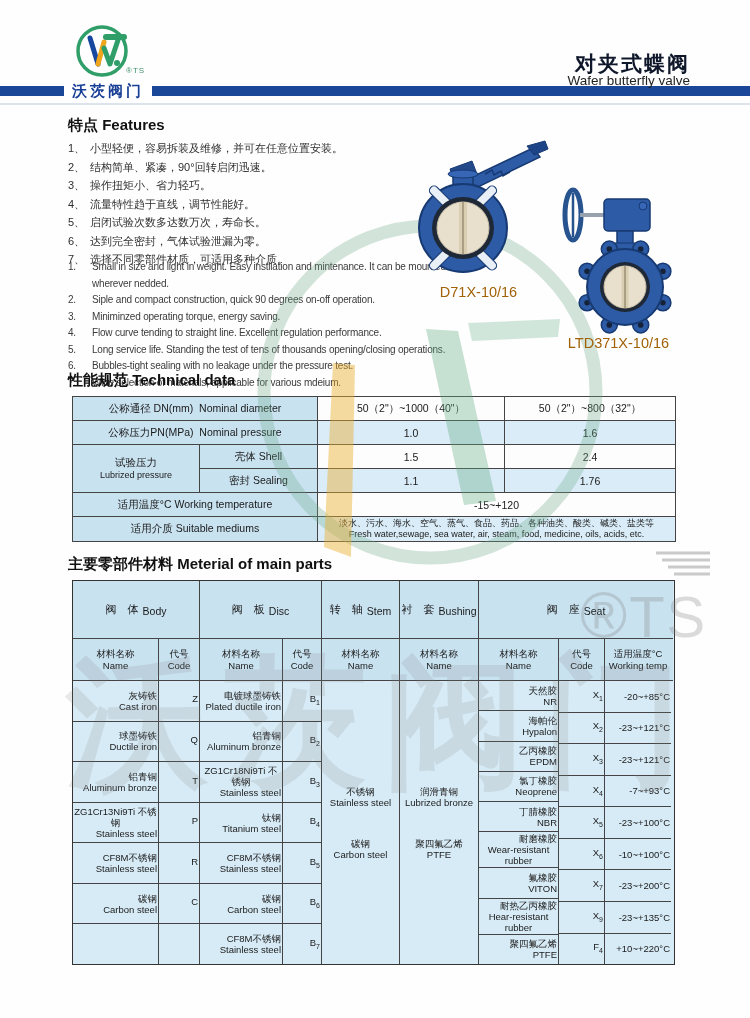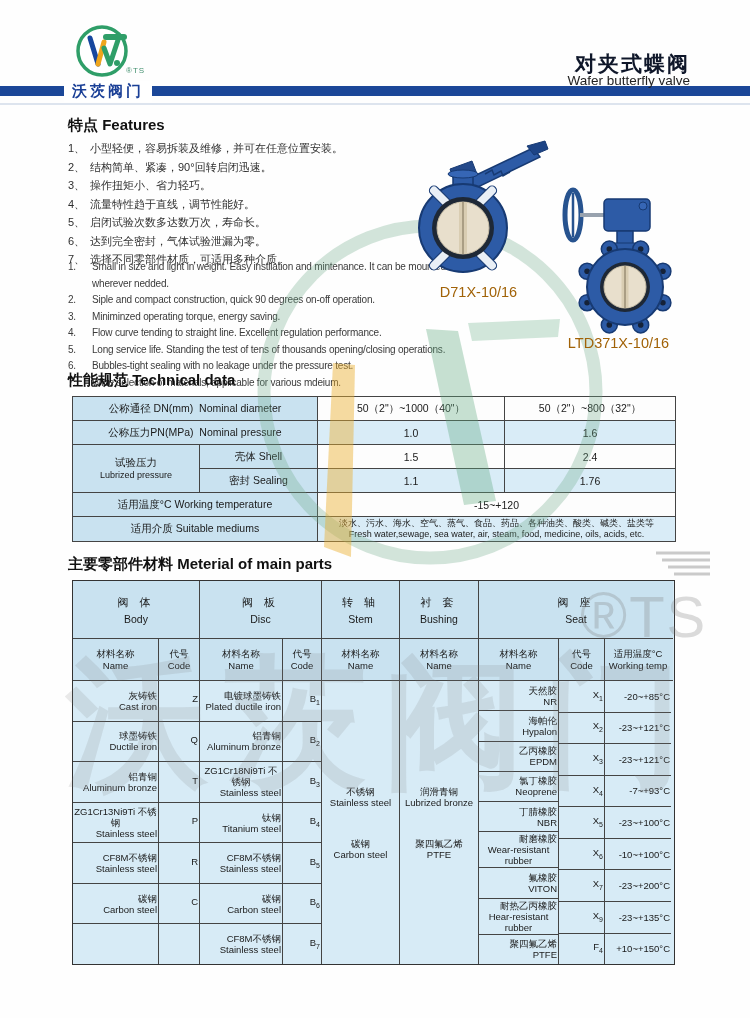--- a/index.html
+++ b/index.html
@@ -55,21 +55,21 @@
   .tech-table .sm { font-size:9px; line-height:11px; display:block; }
   
   .mtable {
     position:absolute; left:72px; top:580px; width:603px; height:385px; z-index:3;
     display:flex; border:1.5px solid #333; background:#d7ebf6; color:#1a1a1a;
   }
   .mgroup { display:flex; flex-direction:column; border-right:1px solid #444; }
   .mgroup:last-child { border-right:none; }
   .mghead {
     height:58px; border-bottom:1px solid #444; background:#c9e2f0;
-    display:flex; flex-direction:column; align-items:center; justify-content:center;
+    display:flex; flex-direction:row; align-items:center; justify-content:center;
   }
   .mghead .cn { font-size:11px; letter-spacing:4px; }
   .mghead .en { font-size:10.5px; margin-top:3px; }
   .msubrow { height:42px; border-bottom:1px solid #444; background:#c9e2f0; display:flex; }
   .msub {
     display:flex; flex-direction:column; align-items:center; justify-content:center;
     border-right:1px solid #444; font-size:9.5px; text-align:center; line-height:12px;
   }
   .msub:last-child, .mcol:last-child { border-right:none; }
   .mbody { flex:1; display:flex; }
@@ -638,21 +638,21 @@
             <div class="mcell">
               <span>-10~+100°C</span>
             </div>
             <div class="mcell">
               <span>-23~+200°C</span>
             </div>
             <div class="mcell">
               <span>-23~+135°C</span>
             </div>
             <div class="mcell">
-              <span>+10~+150°C</span>
+              <span>+10~+220°C</span>
             </div>
           </div>
       </div>
     </div>
 
   </div>
 
   <div class="page-num">11</div>
 </div>
 

